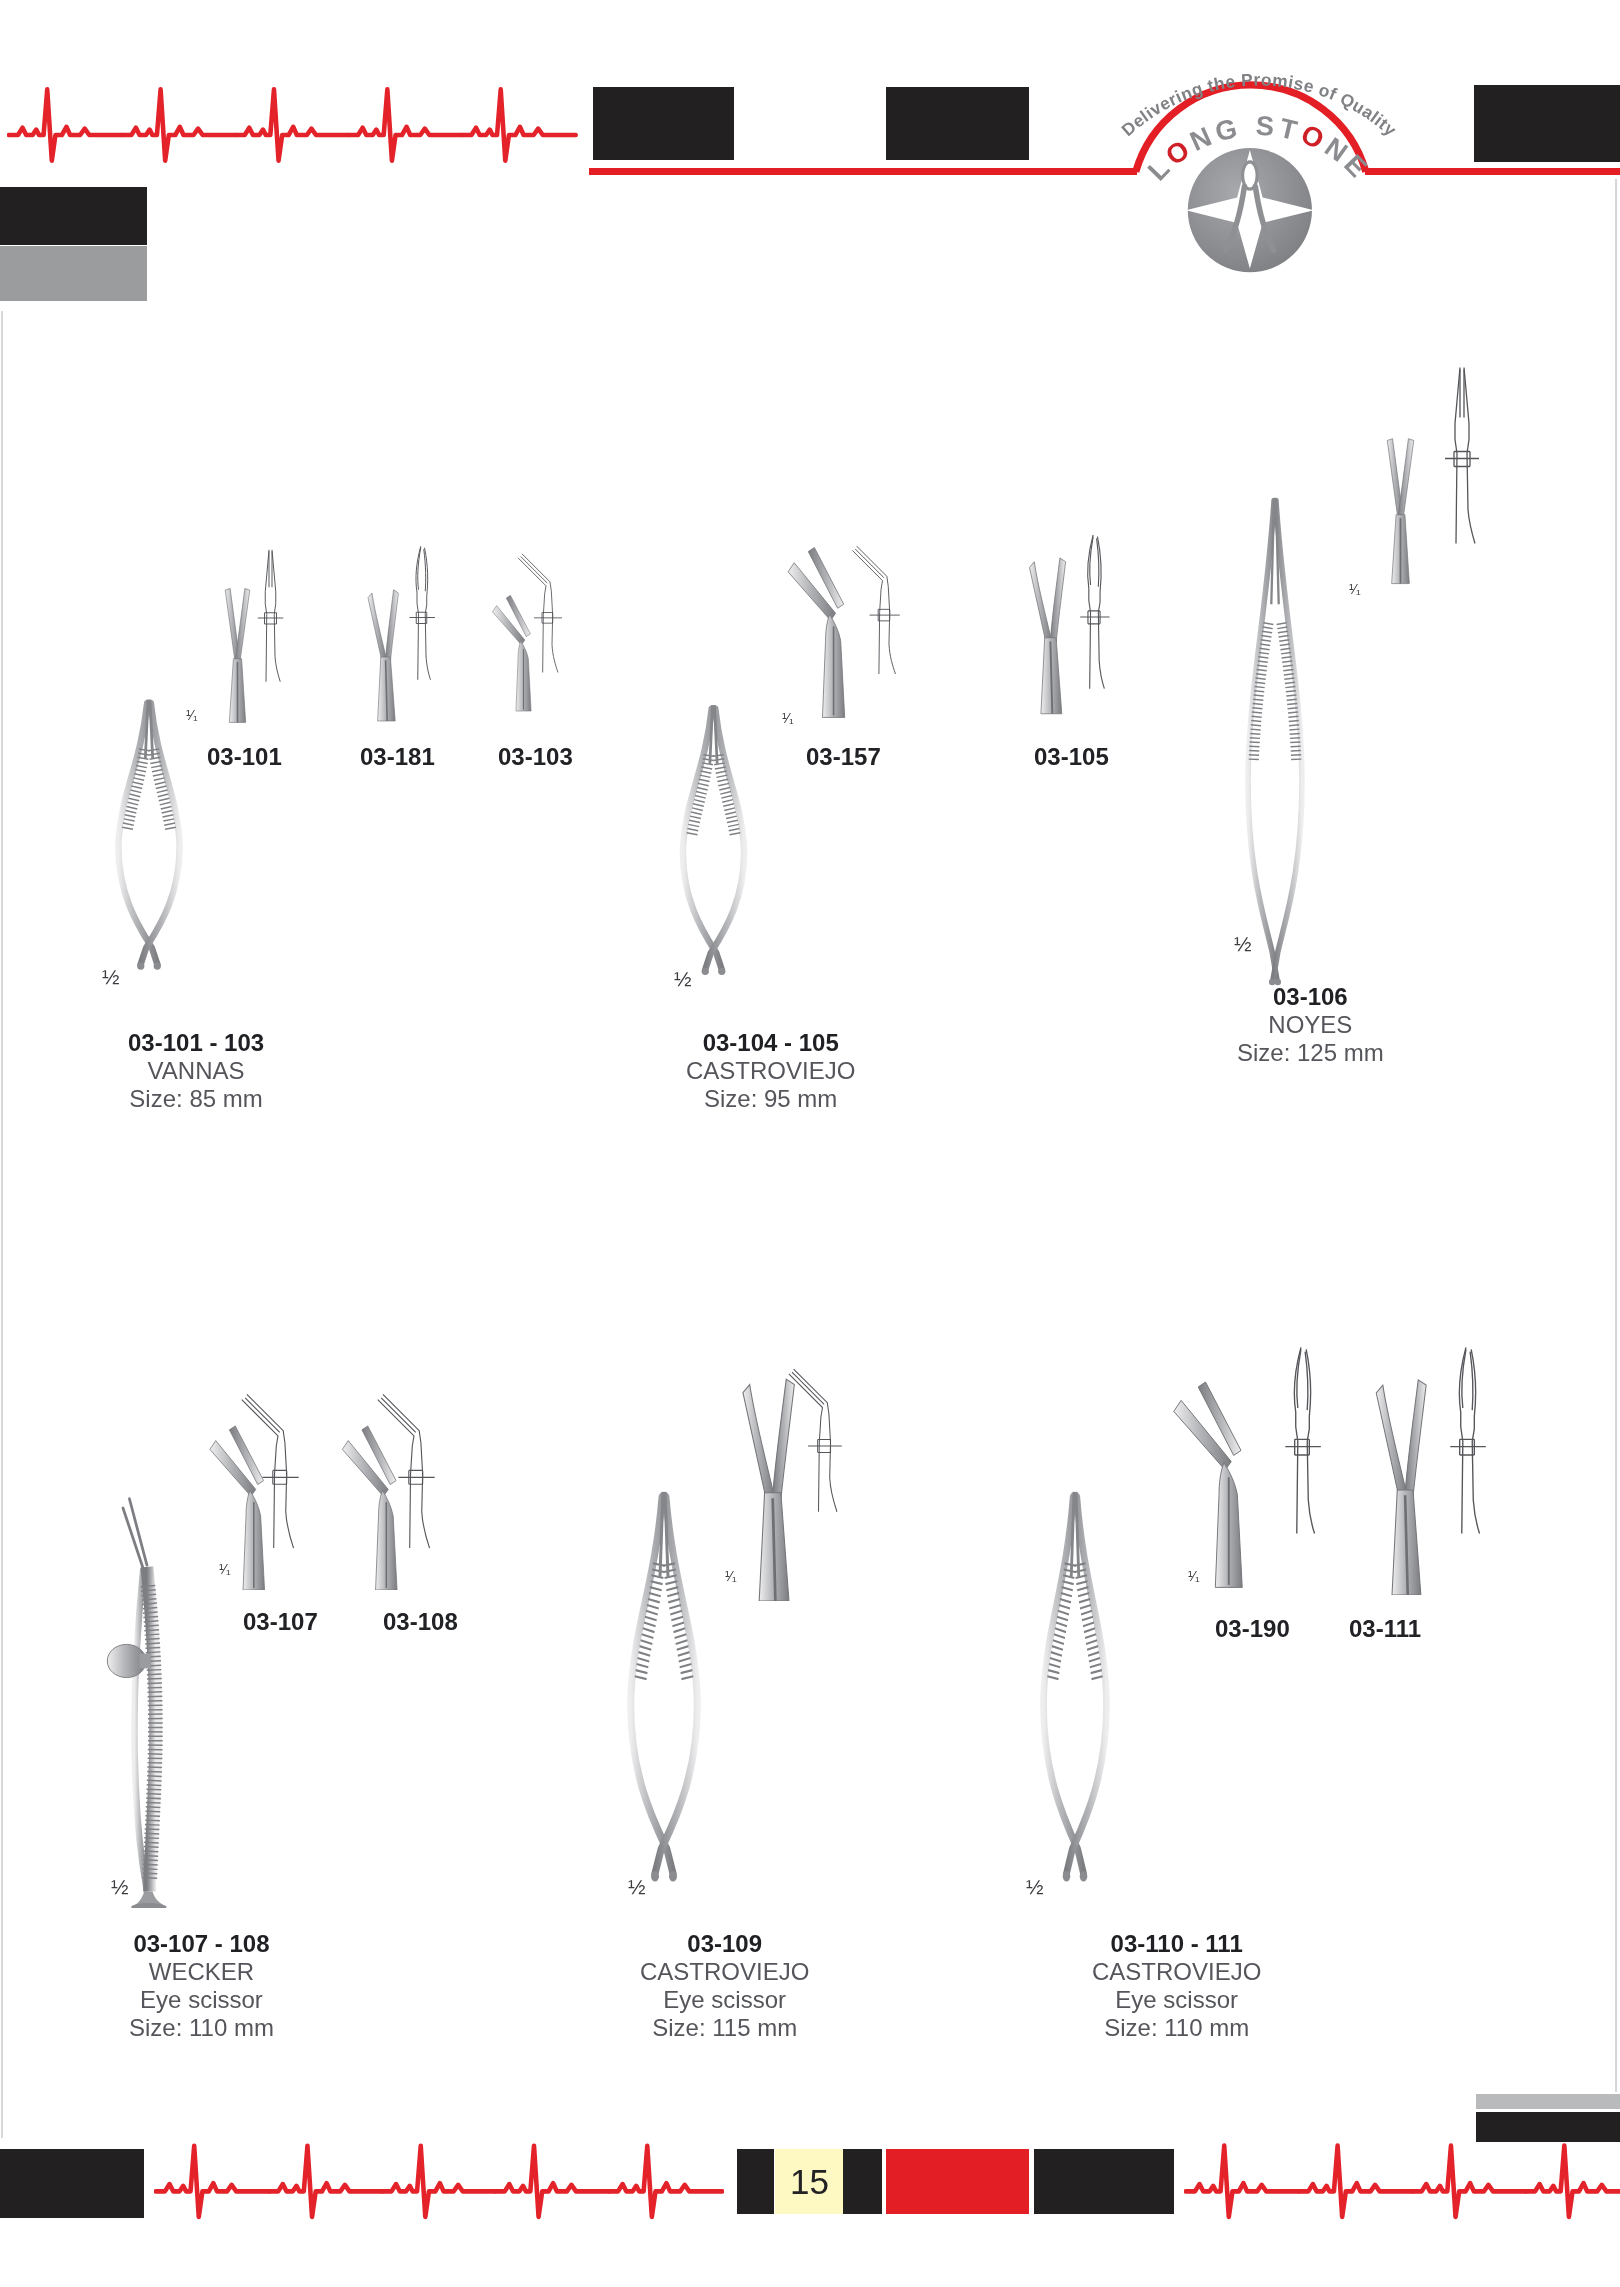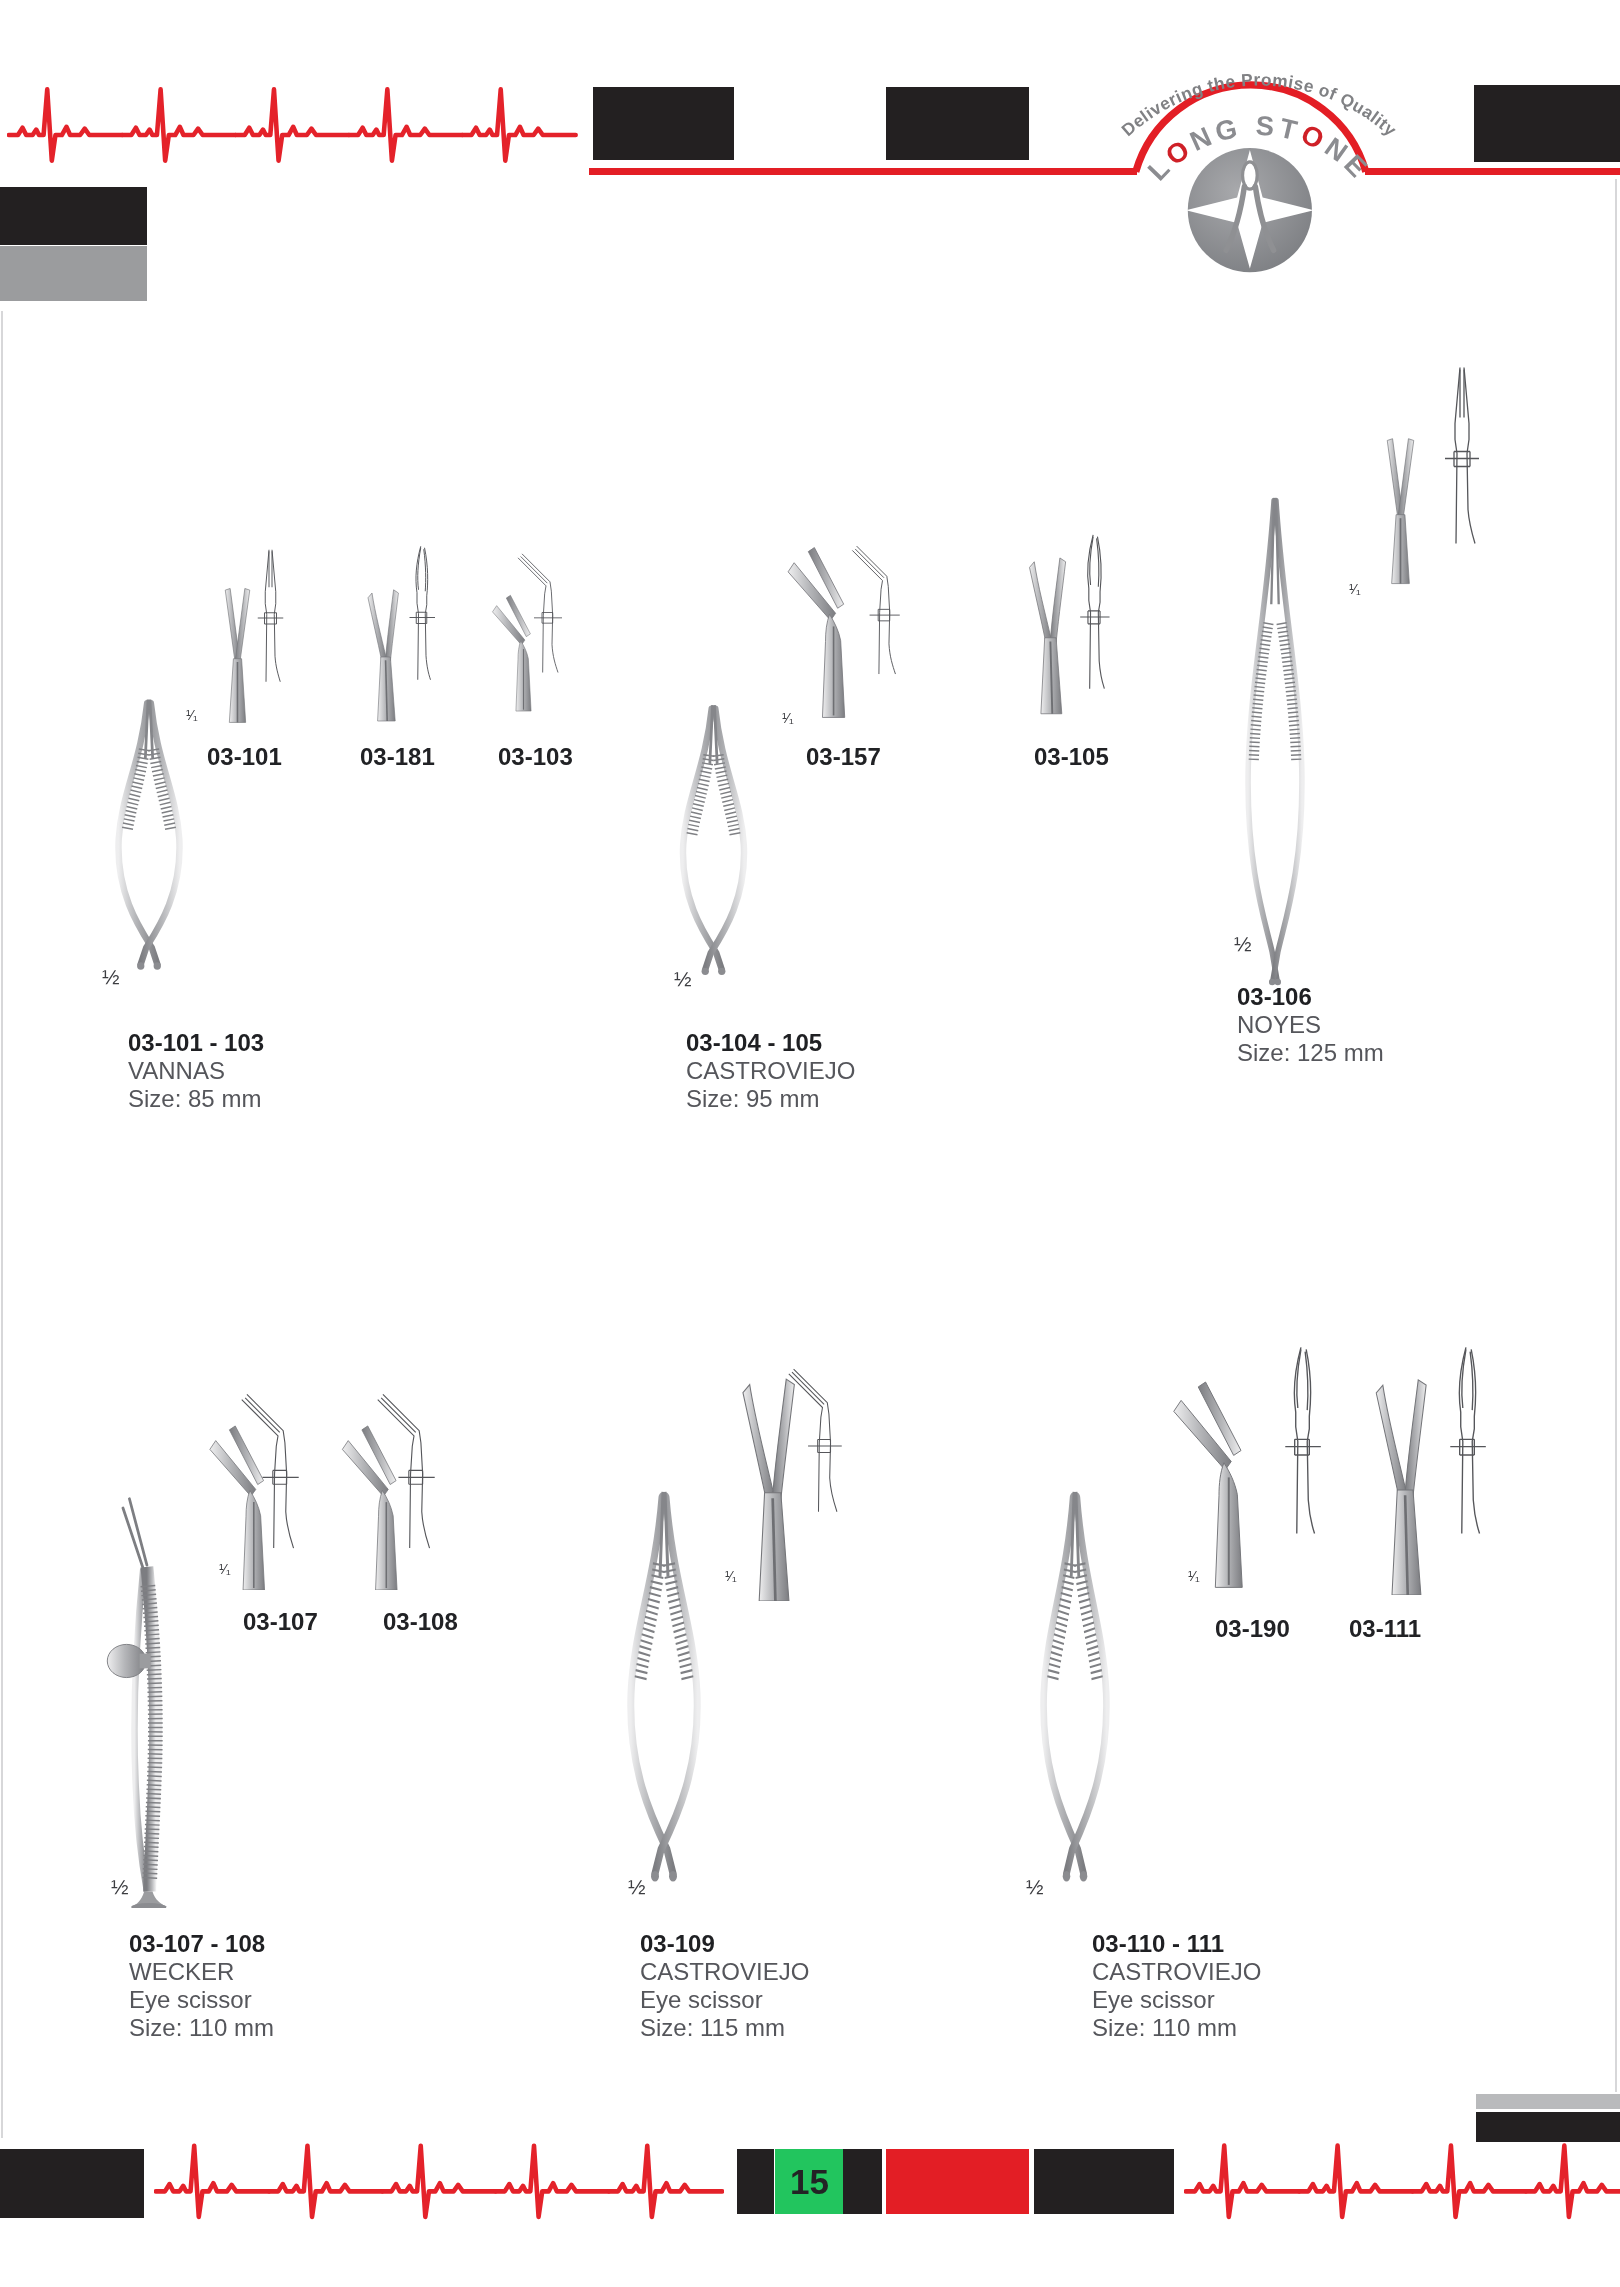--- a/index.html
+++ b/index.html
@@ -9,24 +9,24 @@
   .bar{position:absolute;}
   .bar.black{background:#232021;}
   .bar.gray{background:#9b9c9e;}
   .redline{position:absolute;height:7.3px;background:#e31e25;}
   .edge-line{position:absolute;width:1.8px;background:#d7d7d9;}
   .page-title{position:absolute;left:163px;top:207px;font-size:42px;font-weight:bold;
               letter-spacing:-1.4px;color:#1d1e20;white-space:nowrap;}
   .code-label{position:absolute;font-size:24px;font-weight:bold;color:#212225;white-space:nowrap;}
   .scale-label{position:absolute;font-size:21px;color:#3c3d41;white-space:nowrap;}
   .scale-label.tiny{font-size:14px;}
-  .pinfo{position:absolute;line-height:28px;font-size:24px;color:#55565b;white-space:nowrap;}
+  .pinfo{position:absolute;line-height:28px;font-size:24px;color:#55565b;white-space:nowrap;text-align:center;}
   .pinfo .pcode{font-weight:bold;color:#1f2023;}
-  .page-num{position:absolute;left:775px;top:2149px;width:69px;height:65px;background:#22c55e;
-            display:flex;align-items:center;justify-content:center;font-size:35px;font-weight:bold;color:#232325;}
+  .page-num{position:absolute;left:775px;top:2149px;width:69px;height:65px;background:#fef9c3;
+            display:flex;align-items:center;justify-content:center;font-size:35px;font-weight:normal;color:#232325;}
   .redbox{position:absolute;background:#e31e25;}
   svg{display:block;}
 </style>
 </head>
 <body>
 
 <div class="page">
 
   <svg style="position:absolute;width:0;height:0" aria-hidden="true">
     <defs>

